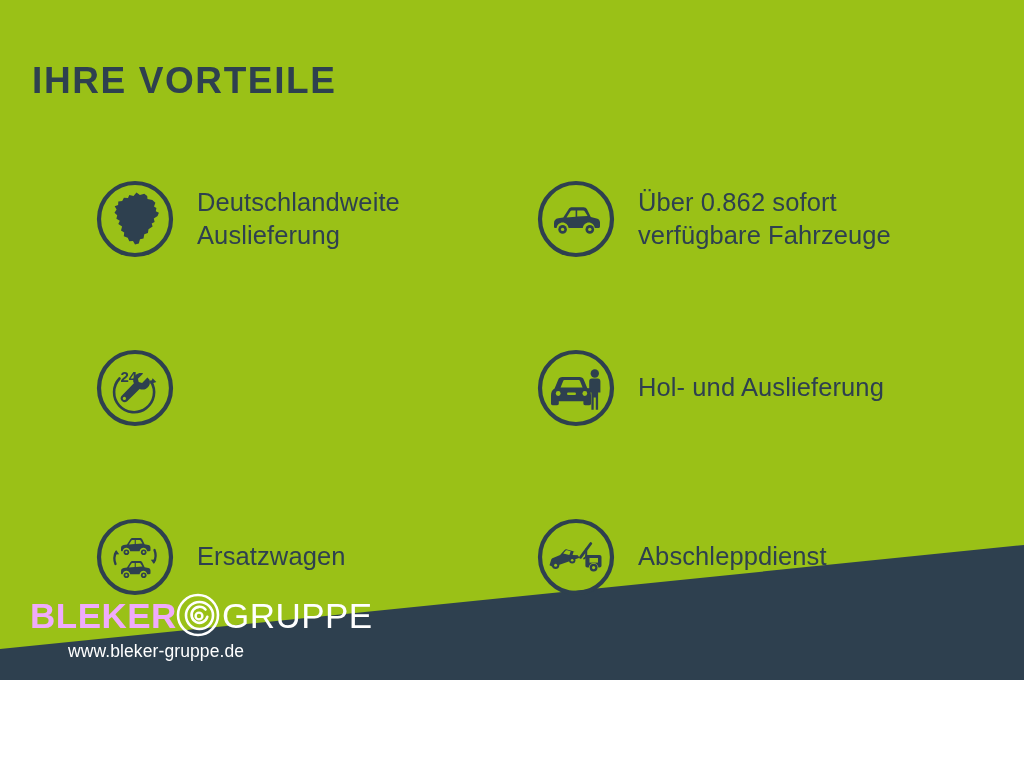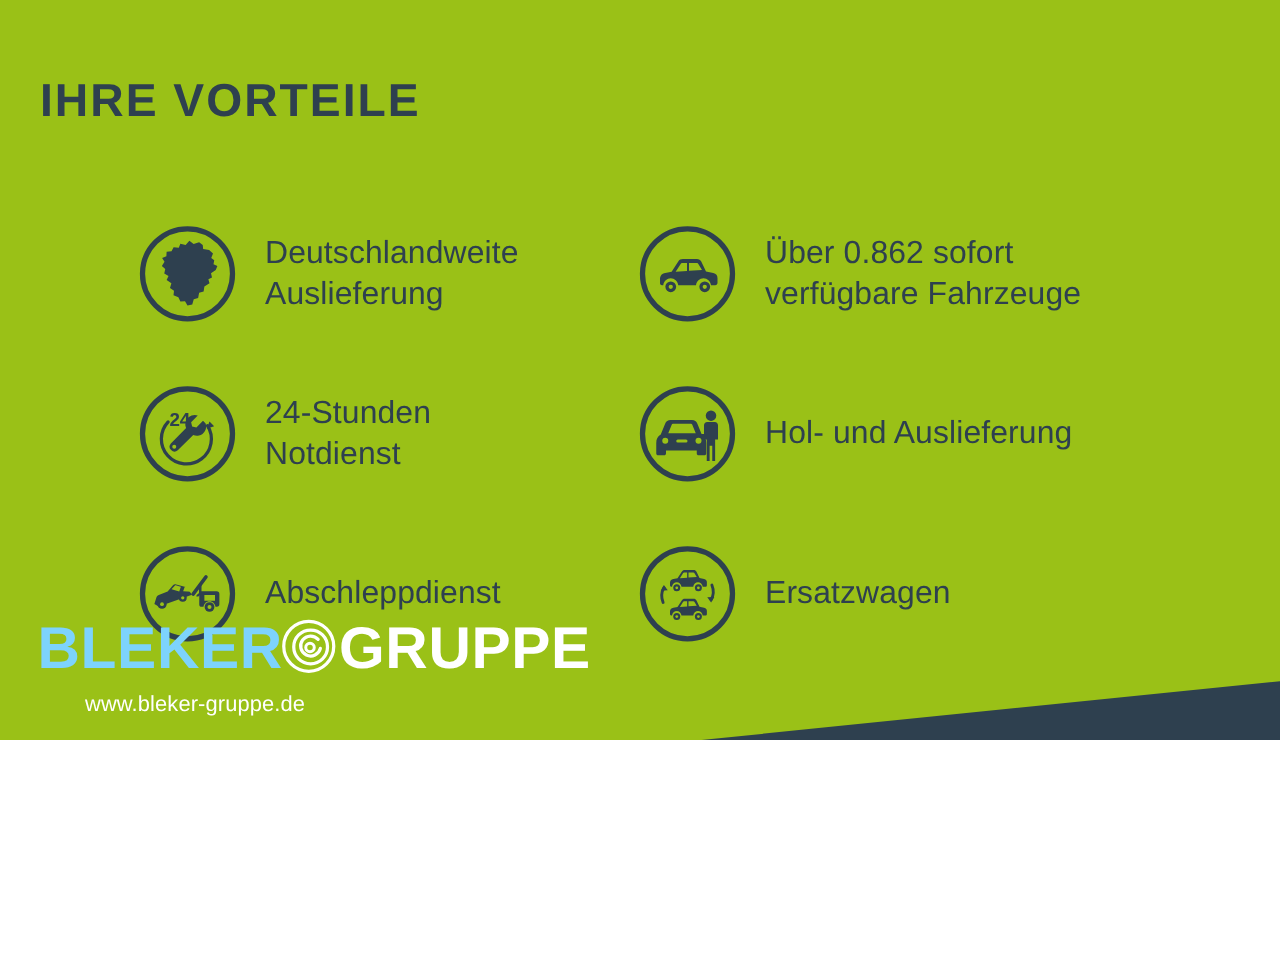--- a/index.html
+++ b/index.html
@@ -8,21 +8,21 @@
   html, body {
     width: 1024px;
     height: 768px;
     overflow: hidden;
     font-family: "Liberation Sans", sans-serif;
   }
 
   .slide {
     position: relative;
     width: 1024px;
-    height: 592px;
+    height: 680px;
     background: #2e404f;           
     overflow: hidden;
   }
 
   
   .green-panel {
     position: absolute;
     inset: 0;
     background: #9ac117;
     clip-path: polygon(0 0, 1024px 0, 1024px 545px, 0 649px);
@@ -38,28 +38,29 @@
     font-weight: bold;
     letter-spacing: 1.6px;
     color: #2e404f;
     line-height: 1;
     white-space: nowrap;
   }
 
   
   .benefits {
     position: absolute;
-    left: 110px;
+    left: 95px;
     top: 155px;
     width: 860px;
     display: grid;
     grid-template-columns: 400px 420px;
     grid-auto-rows: 128px;
     column-gap: 0px;
     row-gap: 0px;
+    gap: 41px;
   }
 
   .benefit {
     display: flex;
     align-items: center;
     gap: 22px;
   }
 
   .benefit-icon {
     flex: 0 0 auto;
@@ -84,44 +85,44 @@
     color: #ffffff;
   }
 
   .logo-row {
     display: flex;
     align-items: center;
     height: 46px;
   }
 
   .logo-bleker {
-    font-size: 47px;
+    font-size: 35px;
     font-weight: bold;
     letter-spacing: 0.5px;
     line-height: 1;
-    color: #7dd3fc;
+    color: #f0abfc;
   }
 
   .logo-mark {
     width: 46px;
     height: 46px;
     margin: 0 1px 0 -2px;
     display: block;
   }
 
   .logo-gruppe {
-    font-size: 47px;
-    font-weight: 700;
+    font-size: 35px;
+    font-weight: 400;
     letter-spacing: 0.5px;
     line-height: 1;
     color: #ffffff;
   }
 
   .logo-url {
-    margin-top: 13px;
+    margin-top: 3px;
     margin-left: 38px;
     font-size: 17.5px;
     color: #ffffff;
     letter-spacing: 0.1px;
   }
 </style>
 </head>
 <body>
 
 <div class="slide">
@@ -157,62 +158,37 @@
 
     <div class="benefit">
       <svg class="benefit-icon" viewBox="0 0 80 80">
         <circle cx="40" cy="40" r="36" fill="none" stroke="#2e404f" stroke-width="4.2"></circle>
         <path d="M24.5 30.5a20 20 0 1 0 31.5 3" fill="none" stroke="#2e404f" stroke-width="2.6" stroke-linecap="round"></path>
         <path fill="#2e404f" d="M57.6 30.2l-2.2 5.8 5.9-2z"></path>
         <text x="25.5" y="34" font-family="'Liberation Sans', sans-serif" font-size="15" font-weight="bold" fill="#2e404f">24</text>
         <path fill="#2e404f" d="M52.4 29.6l-5.3 5.3-3.4-0.8-0.8-3.4 5.3-5.3c-4.2-1.5-8.7 1.2-9.7 5.3-0.4 1.6-0.2 3.2 0.4 4.6L26.7 47.7a3.9 3.9 0 0 0 5.5 5.5l12.4-12.2c1.4 0.6 3 0.8 4.6 0.4 4.2-1 6.8-5.5 5.3-9.7z"></path>
         <circle cx="29.4" cy="50.4" r="1.6" fill="#9ac117"></circle>
       </svg>
-      <div class="benefit-label">24-Stunden
-Notdienst</div>
     </div>
 
     <div class="benefit">
       <svg class="benefit-icon" viewBox="0 0 80 80">
         <circle cx="40" cy="40" r="36" fill="none" stroke="#2e404f" stroke-width="4.2"></circle>
 
         <path fill="#2e404f" d="M15 47.5c0-3.4 1.1-5.5 3.6-7l3.5-8.6c0.8-2 2.2-2.9 4.4-2.9h17c2.2 0 3.6 0.9 4.4 2.9l3.5 8.6c2.5 1.5 3.6 3.6 3.6 7v8c0 1.1-0.6 1.7-1.7 1.7h-4.2c-1.1 0-1.7-0.6-1.7-1.7v-2.2H22.8v2.2c0 1.1-0.6 1.7-1.7 1.7h-4.4c-1.1 0-1.7-0.6-1.7-1.7z"></path>
         <path fill="#9ac117" d="M24.6 39.5l2.6-6.4c0.3-0.8 0.8-1.1 1.7-1.1h13.4c0.9 0 1.4 0.3 1.7 1.1l2.6 6.4z"></path>
         <circle cx="22.2" cy="45.5" r="2.4" fill="#9ac117"></circle>
         <circle cx="48.8" cy="45.5" r="2.4" fill="#9ac117"></circle>
         <rect x="31" y="44.5" width="9" height="2.4" rx="1.2" fill="#9ac117"></rect>
 
         <circle cx="58.8" cy="25.5" r="4.2" fill="#2e404f"></circle>
         <path fill="#2e404f" d="M53.2 33.2c0-1.6 1.1-2.6 2.6-2.6h6c1.5 0 2.6 1 2.6 2.6v11.4h-2.3v17.1h-2.3V49.5h-2.1v12.2h-2.3V44.6h-2.2z"></path>
         <path fill="#2e404f" d="M50 40.2h5v2.2h-5z"></path>
       </svg>
       <div class="benefit-label">Hol- und Auslieferung</div>
-    </div>
-
-    <div class="benefit">
-      <svg class="benefit-icon" viewBox="0 0 80 80">
-        <circle cx="40" cy="40" r="36" fill="none" stroke="#2e404f" stroke-width="4.2"></circle>
-
-        <path fill="#2e404f" d="M13.5 48.2l1.6-5.3c0.3-1 0.9-1.6 1.9-2l7.1-2.8 4.3-4.9c0.7-0.8 1.5-1 2.6-0.7l8.2 2.3 4.4 5.9-26.6 9.4z"></path>
-        <path fill="#9ac117" d="M27.2 36.4l2.6-2.8c0.4-0.4 0.8-0.5 1.3-0.3l3.6 1-1.3 3.8zm9.3 1.6l1.4-3.9 2.9 0.8 2.6 3.4z"></path>
-        <circle cx="19.6" cy="48.3" r="3.7" fill="#2e404f"></circle>
-        <circle cx="19.6" cy="48.3" r="1.5" fill="#9ac117"></circle>
-        <circle cx="36.2" cy="43.2" r="3.2" fill="#2e404f"></circle>
-        <circle cx="36.2" cy="43.2" r="1.3" fill="#9ac117"></circle>
-
-        <path d="M44.5 40.3L54.8 26.5" stroke="#2e404f" stroke-width="2.8" fill="none" stroke-linecap="round"></path>
-        <path d="M50.2 32.5v6.6" stroke="#2e404f" stroke-width="2" fill="none" stroke-linecap="round"></path>
-        <path d="M50.2 39.1c0 1.6 -2.3 1.6 -2.3 3.1" stroke="#2e404f" stroke-width="1.8" fill="none"></path>
-
-        <path fill="#2e404f" d="M50.5 38h12.8c1.4 0 2.2 0.8 2.2 2.2v8.2c0 1.3-0.7 2-2 2h-1.1c-0.3-2.6-2.3-4.5-4.8-4.5s-4.5 1.9-4.8 4.5h-1.5c-1.3 0-1.9-0.7-1.9-1.9V38z"></path>
-        <rect x="53.5" y="41" width="8.5" height="4.6" fill="#9ac117"></rect>
-        <circle cx="57.6" cy="50.6" r="3.9" fill="#2e404f"></circle>
-        <circle cx="57.6" cy="50.6" r="1.6" fill="#9ac117"></circle>
-      </svg>
-      <div class="benefit-label">Abschleppdienst</div>
     </div>
 
     <div class="benefit">
       <svg class="benefit-icon" viewBox="0 0 80 80">
         <circle cx="40" cy="40" r="36" fill="none" stroke="#2e404f" stroke-width="4.2"></circle>
 
         <g>
           <path fill="#2e404f" d="M26 31.4c0-2 0.9-2.9 2.7-3.3l3.3-0.6 3.4-5.2c0.6-0.9 1.3-1.3 2.4-1.3h7.1c1.1 0 1.8 0.4 2.3 1.3l2.4 5 3.7 0.8c1.5 0.3 2.2 1.2 2.2 2.7v2.3c0 0.8-0.5 1.2-1.2 1.2h-2.1c-0.3-2.1-1.9-3.6-3.8-3.6s-3.6 1.5-3.8 3.6H35.2c-0.3-2.1-1.9-3.6-3.8-3.6s-3.6 1.5-3.8 3.6h-0.6c-0.7 0-1-0.4-1-1.1z"></path>
           <path fill="#9ac117" d="M37.6 23h-0.3c-0.4 0-0.7 0.2-0.9 0.6l-2.5 3.9 5.8-0.4V23zm3.2 0v3.9l6.6-0.4-1.8-2.9c-0.2-0.4-0.5-0.6-1-0.6z"></path>
           <circle cx="31.4" cy="35.2" r="2.8" fill="#2e404f"></circle>
@@ -232,20 +208,43 @@
 
         <path d="M20.5 47c-1.6-4 -1.4-8.3 0.6-11.8" fill="none" stroke="#2e404f" stroke-width="2.3" stroke-linecap="round"></path>
         <path fill="#2e404f" d="M21.1 33l3.1 4.2-5.6 0.3z"></path>
 
         <path d="M59.5 33c1.6 4 1.4 8.3-0.6 11.8" fill="none" stroke="#2e404f" stroke-width="2.3" stroke-linecap="round"></path>
         <path fill="#2e404f" d="M58.9 47l-3.1-4.2 5.6-0.3z"></path>
       </svg>
       <div class="benefit-label">Ersatzwagen</div>
     </div>
 
+    <div class="benefit">
+      <svg class="benefit-icon" viewBox="0 0 80 80">
+        <circle cx="40" cy="40" r="36" fill="none" stroke="#2e404f" stroke-width="4.2"></circle>
+
+        <path fill="#2e404f" d="M13.5 48.2l1.6-5.3c0.3-1 0.9-1.6 1.9-2l7.1-2.8 4.3-4.9c0.7-0.8 1.5-1 2.6-0.7l8.2 2.3 4.4 5.9-26.6 9.4z"></path>
+        <path fill="#9ac117" d="M27.2 36.4l2.6-2.8c0.4-0.4 0.8-0.5 1.3-0.3l3.6 1-1.3 3.8zm9.3 1.6l1.4-3.9 2.9 0.8 2.6 3.4z"></path>
+        <circle cx="19.6" cy="48.3" r="3.7" fill="#2e404f"></circle>
+        <circle cx="19.6" cy="48.3" r="1.5" fill="#9ac117"></circle>
+        <circle cx="36.2" cy="43.2" r="3.2" fill="#2e404f"></circle>
+        <circle cx="36.2" cy="43.2" r="1.3" fill="#9ac117"></circle>
+
+        <path d="M44.5 40.3L54.8 26.5" stroke="#2e404f" stroke-width="2.8" fill="none" stroke-linecap="round"></path>
+        <path d="M50.2 32.5v6.6" stroke="#2e404f" stroke-width="2" fill="none" stroke-linecap="round"></path>
+        <path d="M50.2 39.1c0 1.6 -2.3 1.6 -2.3 3.1" stroke="#2e404f" stroke-width="1.8" fill="none"></path>
+
+        <path fill="#2e404f" d="M50.5 38h12.8c1.4 0 2.2 0.8 2.2 2.2v8.2c0 1.3-0.7 2-2 2h-1.1c-0.3-2.6-2.3-4.5-4.8-4.5s-4.5 1.9-4.8 4.5h-1.5c-1.3 0-1.9-0.7-1.9-1.9V38z"></path>
+        <rect x="53.5" y="41" width="8.5" height="4.6" fill="#9ac117"></rect>
+        <circle cx="57.6" cy="50.6" r="3.9" fill="#2e404f"></circle>
+        <circle cx="57.6" cy="50.6" r="1.6" fill="#9ac117"></circle>
+      </svg>
+      <div class="benefit-label">Abschleppdienst</div>
+    </div>
+
   </div>
 
   <div class="footer-logo">
     <div class="logo-row">
       <span class="logo-bleker">BLEKER</span>
       <svg class="logo-mark" viewBox="0 0 46 46">
         <circle cx="23" cy="23" r="20" fill="none" stroke="#ffffff" stroke-width="2.6"></circle>
         <circle cx="24.5" cy="23.5" r="13.5" fill="none" stroke="#ffffff" stroke-width="2.6"></circle>
         <path d="M30.5 17.5a8 8 0 1 0 1.8 7.2" fill="none" stroke="#ffffff" stroke-width="2.6" stroke-linecap="round"></path>
         <circle cx="24" cy="24" r="3.4" fill="none" stroke="#ffffff" stroke-width="2.4"></circle>

